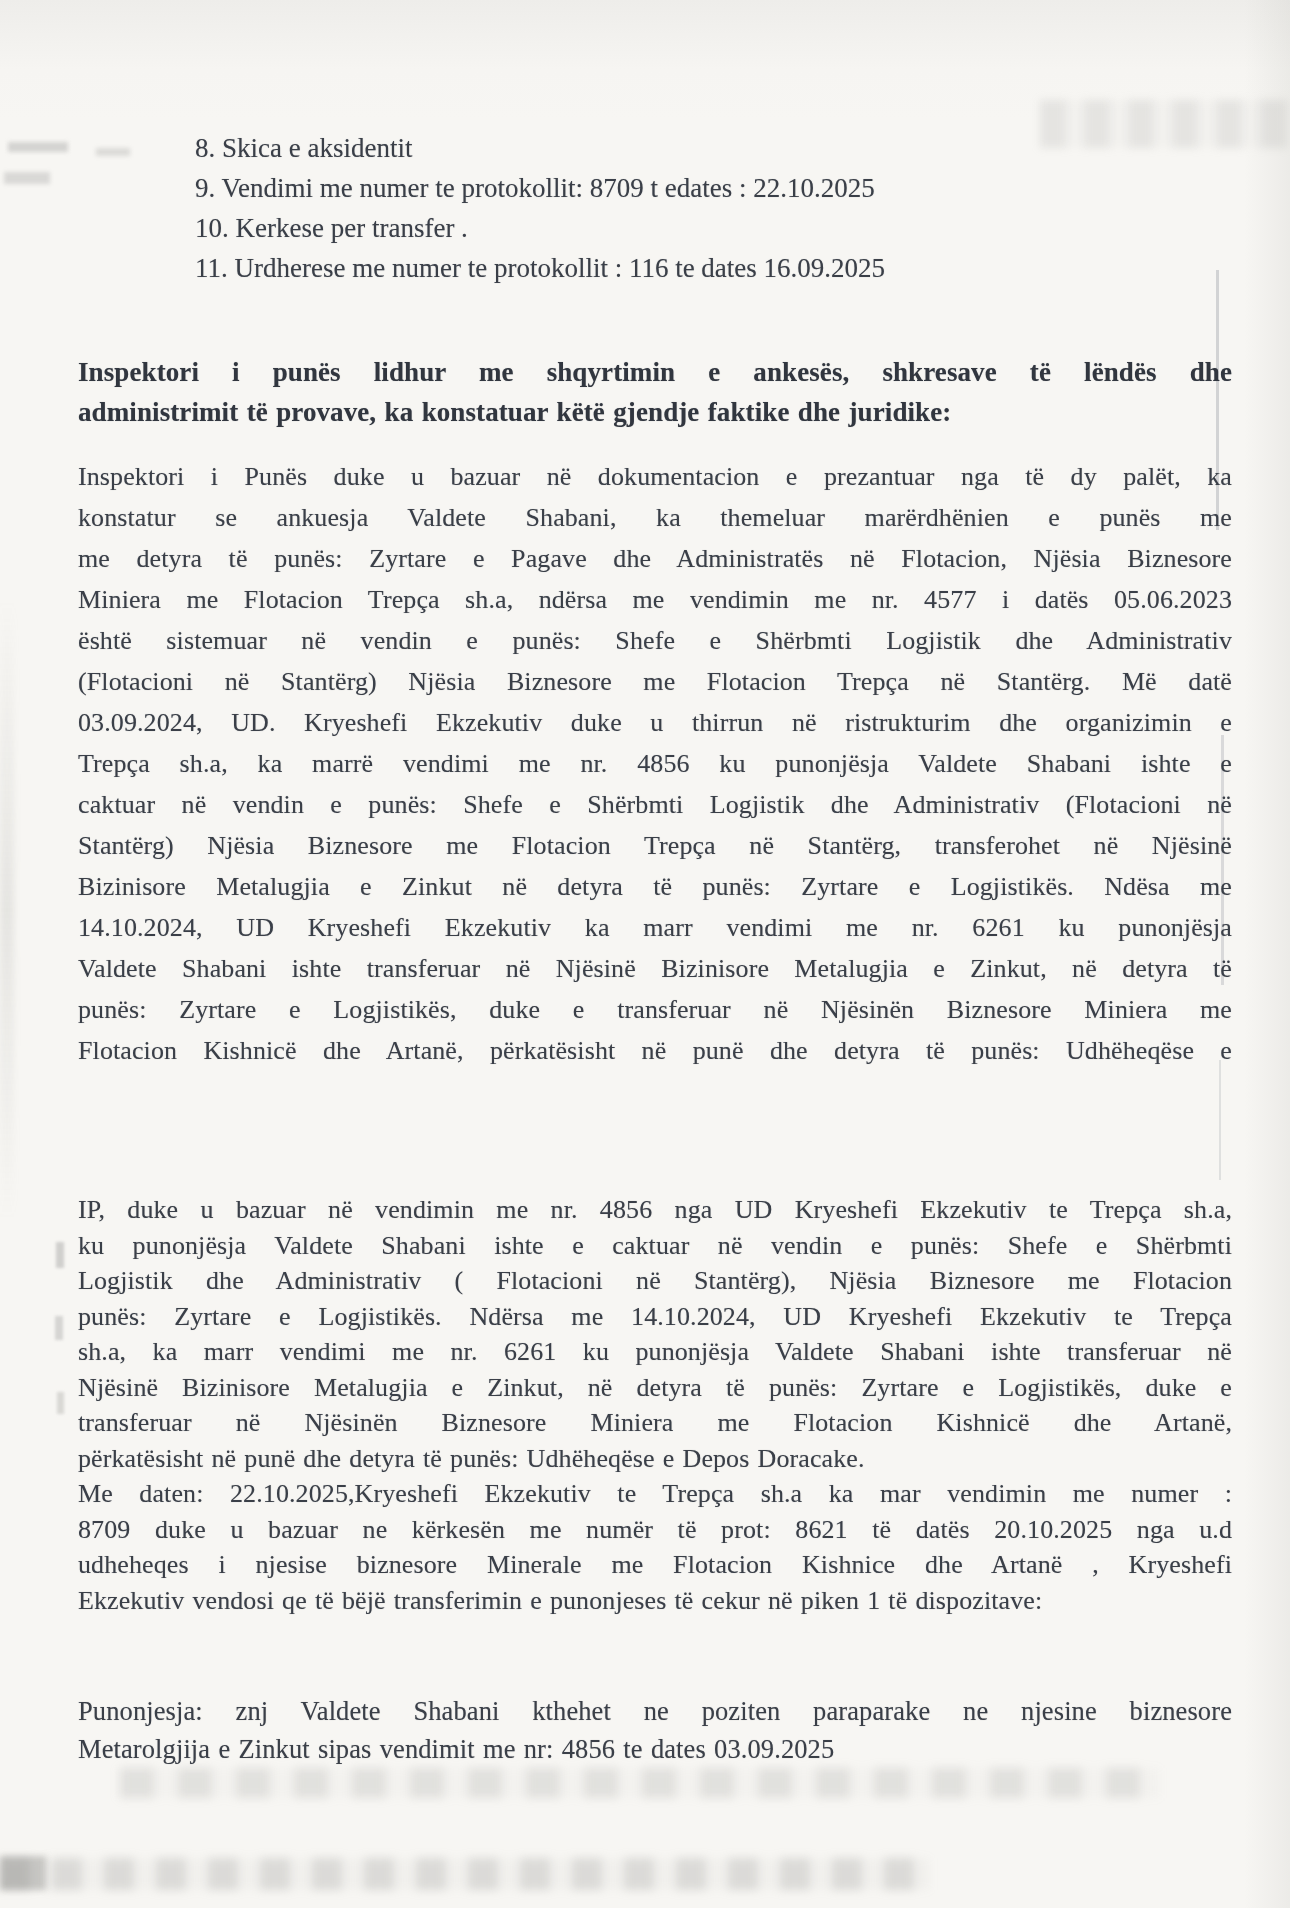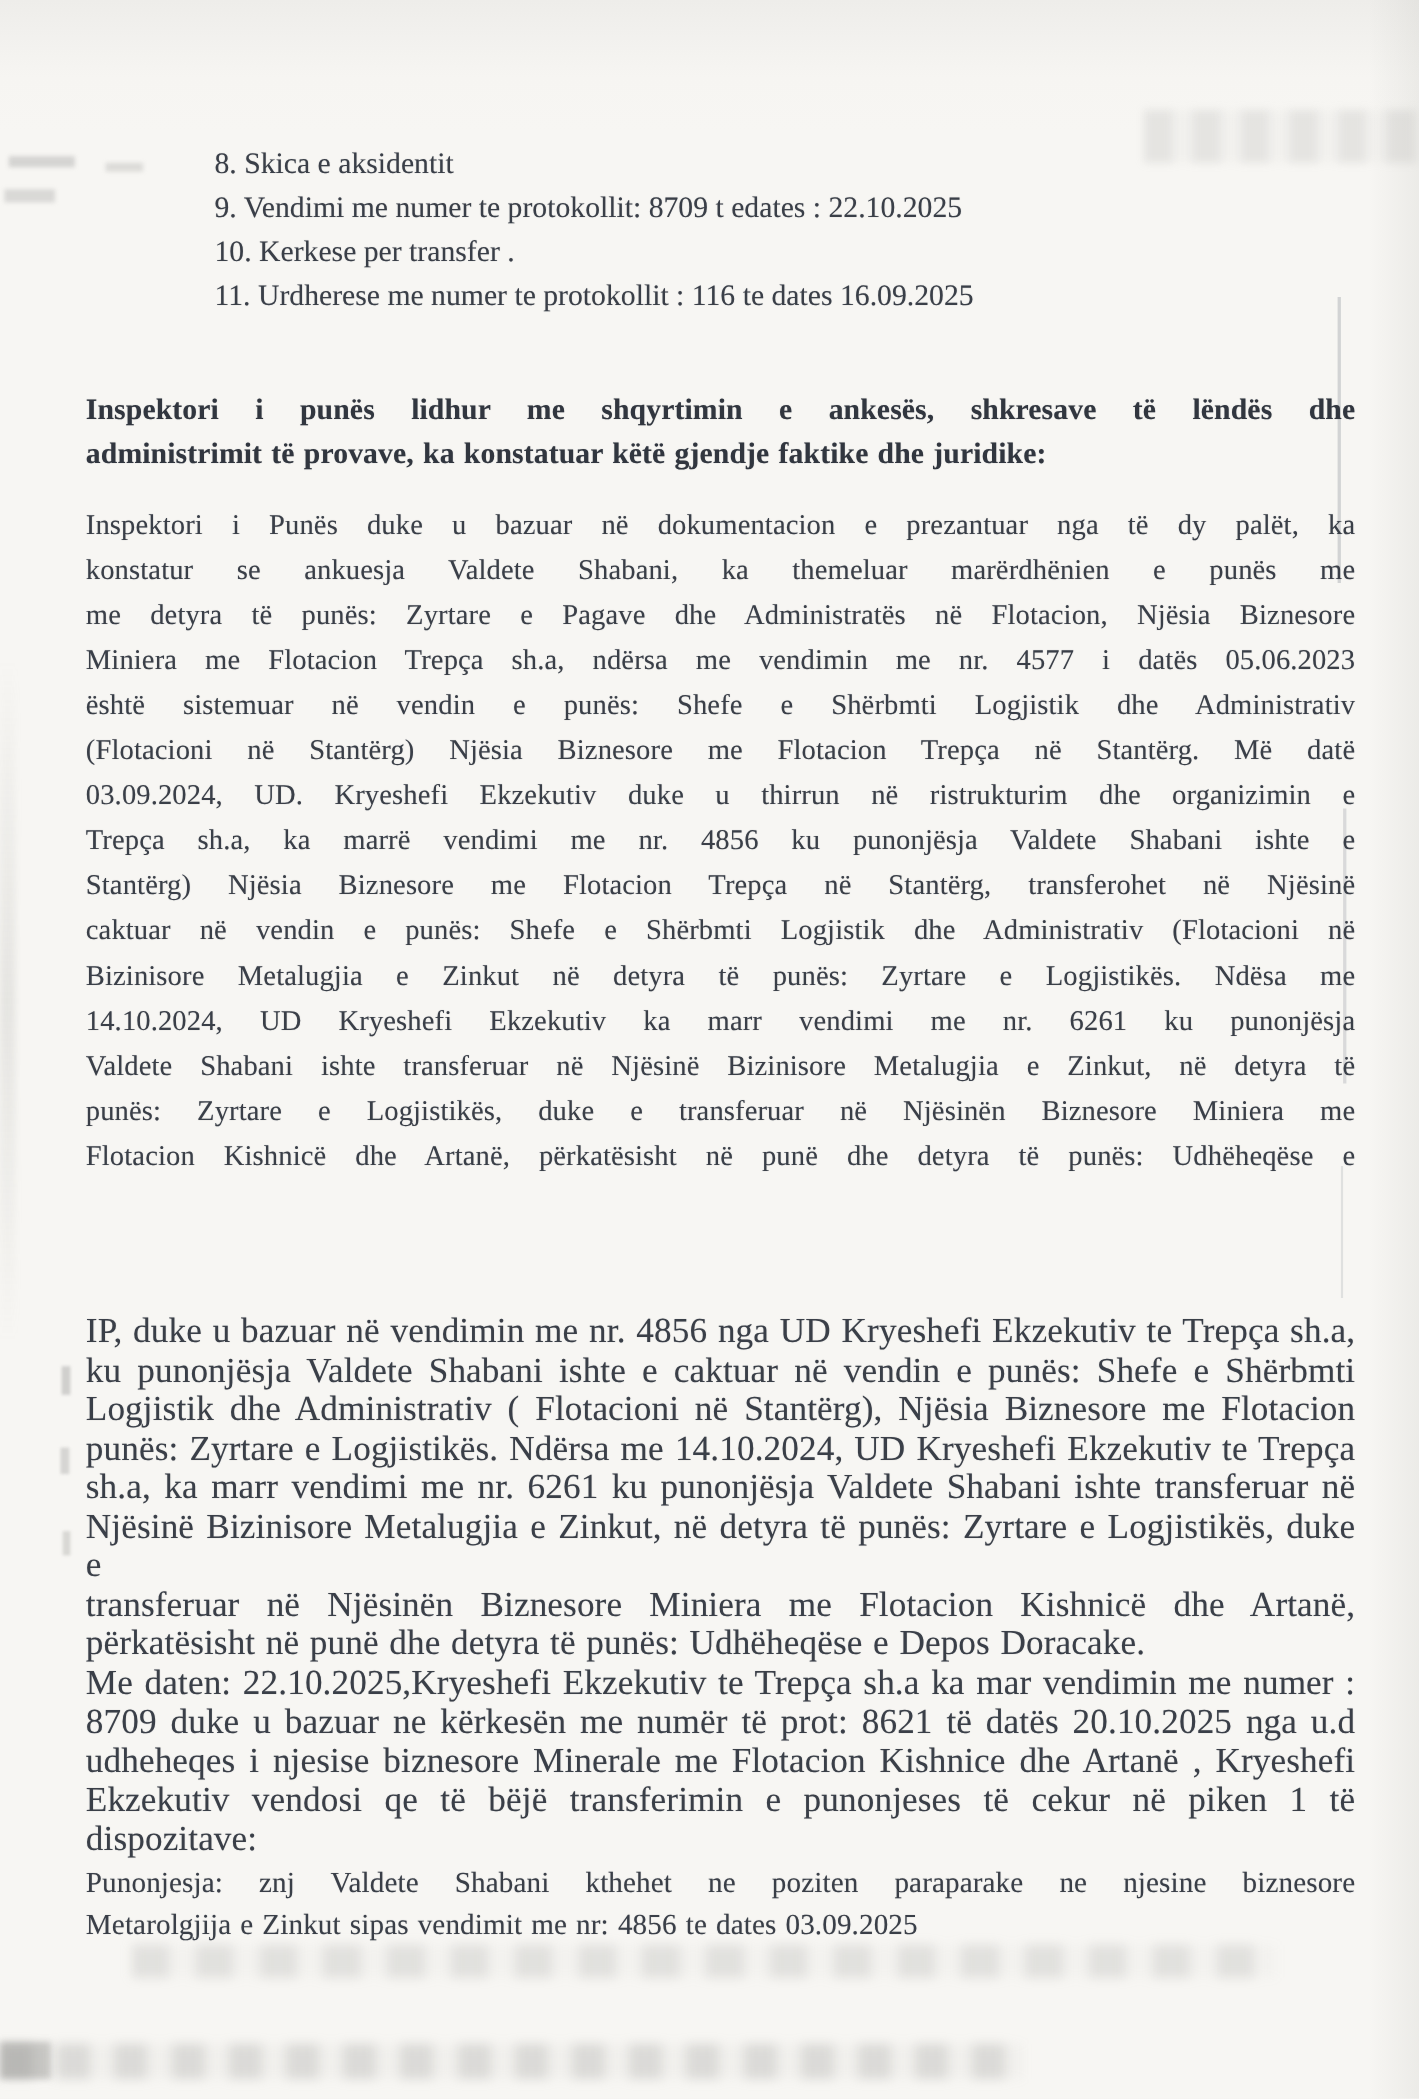--- a/index.html
+++ b/index.html
@@ -26,21 +26,21 @@
     text-shadow:0 0 1px rgba(58,63,72,.35);
     letter-spacing:.1px;
     word-spacing:1.5px;
   }
   .line{text-align-last:justify;}
   .line-last{text-align-last:left;}
   .list-block{top:128px;font-size:27px;line-height:40px;}
   .list-item{margin-left:117px;text-align:left;text-shadow:0 0 1px rgba(58,63,72,.35);}
   .heading-block{top:338px;font-size:27px;line-height:40px;font-weight:bold;color:#31363f;margin-top:14px;}
   .para1-block{top:456px;font-size:26px;line-height:41px;}
-  .para2-block{top:1192px;font-size:32px;line-height:35.5px;}
+  .para2-block{top:1192px;font-size:26px;line-height:35.5px;}
   .closing-block{top:1692px;font-size:26.5px;line-height:38px;}
   
   .artifact{position:absolute;pointer-events:none;}
   .a-topright{left:1040px;top:100px;width:250px;height:48px;
     background:repeating-linear-gradient(90deg,rgba(160,160,158,.20) 0 26px,rgba(160,160,158,.05) 26px 44px);
     filter:blur(4px);}
   .a-leftdash1{left:8px;top:142px;width:60px;height:10px;background:rgba(150,150,148,.35);filter:blur(2px);}
   .a-leftdash2{left:96px;top:148px;width:34px;height:8px;background:rgba(150,150,148,.28);filter:blur(2px);}
   .a-leftdash3{left:4px;top:172px;width:46px;height:12px;background:rgba(150,150,148,.30);filter:blur(2px);}
   .a-vline1{left:1216px;top:270px;width:3px;height:260px;background:rgba(140,145,155,.35);filter:blur(.6px);}
@@ -94,22 +94,22 @@
 
   <div class="col para1-block">
     <div class="line">Inspektori i Punës duke u bazuar në dokumentacion e prezantuar nga të dy palët, ka</div>
     <div class="line">konstatur se ankuesja Valdete Shabani, ka themeluar marërdhënien e punës me</div>
     <div class="line">me detyra të punës: Zyrtare e Pagave dhe Administratës në Flotacion, Njësia Biznesore</div>
     <div class="line">Miniera me Flotacion Trepça sh.a, ndërsa me vendimin me nr. 4577 i datës 05.06.2023</div>
     <div class="line">është sistemuar në vendin e punës: Shefe e Shërbmti Logjistik dhe Administrativ</div>
     <div class="line">(Flotacioni në Stantërg) Njësia Biznesore me Flotacion Trepça në Stantërg. Më datë</div>
     <div class="line">03.09.2024, UD. Kryeshefi Ekzekutiv duke u thirrun në ristrukturim dhe organizimin e</div>
     <div class="line">Trepça sh.a, ka marrë vendimi me nr. 4856 ku punonjësja Valdete Shabani ishte e</div>
+    <div class="line">caktuar në vendin e punës: Shefe e Shërbmti Logjistik dhe Administrativ (Flotacioni në</div>
     <div class="line">Stantërg) Njësia Biznesore me Flotacion Trepça në Stantërg, transferohet në Njësinë</div>
-    <div class="line">caktuar në vendin e punës: Shefe e Shërbmti Logjistik dhe Administrativ (Flotacioni në</div>
     <div class="line">Bizinisore Metalugjia e Zinkut në detyra të punës: Zyrtare e Logjistikës. Ndësa me</div>
     <div class="line">14.10.2024, UD Kryeshefi Ekzekutiv ka marr vendimi me nr. 6261 ku punonjësja</div>
     <div class="line">Valdete Shabani ishte transferuar në Njësinë Bizinisore Metalugjia e Zinkut, në detyra të</div>
     <div class="line">punës: Zyrtare e Logjistikës, duke e transferuar në Njësinën Biznesore Miniera me</div>
     <div class="line">Flotacion Kishnicë dhe Artanë, përkatësisht në punë dhe detyra të punës: Udhëheqëse e</div>
   </div>
 
   <div class="col para2-block">
     <div class="line">IP, duke u bazuar në vendimin me nr. 4856 nga UD Kryeshefi Ekzekutiv te Trepça sh.a,</div>
     <div class="line">ku punonjësja Valdete Shabani ishte e caktuar në vendin e punës: Shefe e Shërbmti</div>

